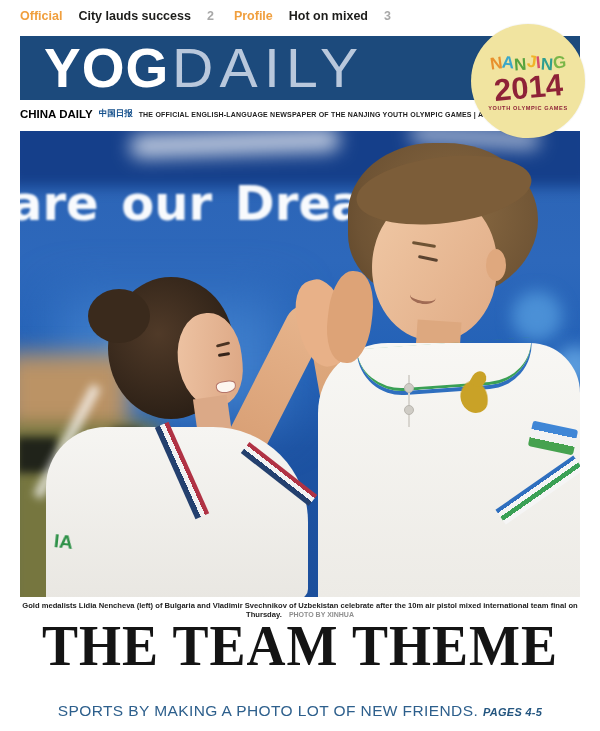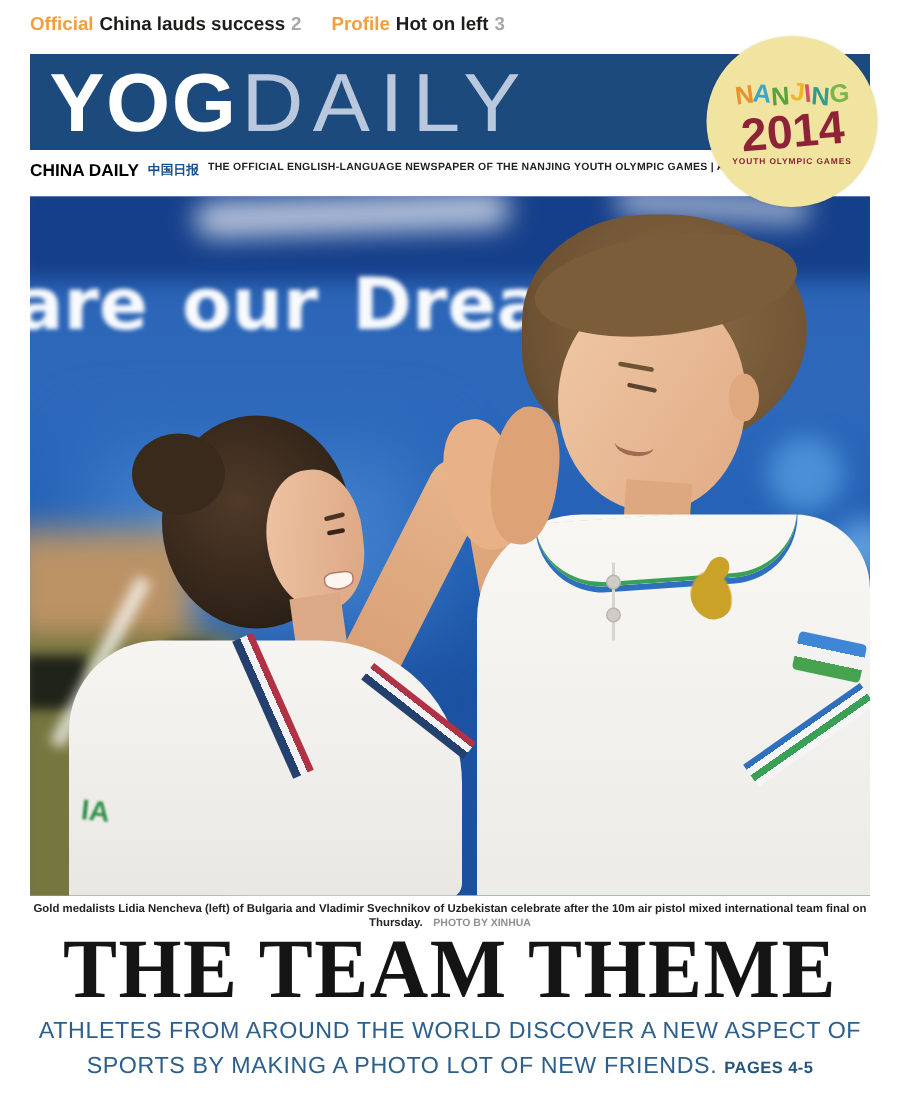--- a/index.html
+++ b/index.html
@@ -2,49 +2,49 @@
 <html><head>
 <meta charset="utf-8">
 <style>
   html,body{margin:0;padding:0;background:#ffffff;}
   .page{position:relative;width:600px;height:731px;background:#fff;overflow:hidden;
         font-family:"Liberation Sans",sans-serif;}
 
   
   .teaser-bar{position:absolute;top:9px;left:20px;right:20px;display:flex;gap:20px;
               font-size:12.5px;font-weight:bold;white-space:nowrap;}
-  .teaser{display:flex;gap:4px;align-items:baseline;}
+  .teaser{display:flex;gap:16px;align-items:baseline;}
   .teaser .cat{color:#f09f3e;}
   .teaser .ttl{color:#1d1d1b;}
   .teaser .pg{color:#a8a8a8;}
 
   
   .masthead{position:absolute;left:20px;top:36px;width:560px;height:64px;background:#1c4a7c;
-            display:flex;align-items:center;padding-left:13px;box-sizing:border-box;}
+            display:flex;align-items:center;padding-left:24px;box-sizing:border-box;}
   .yog{font-size:55px;font-weight:900;color:#ffffff;letter-spacing:1px;line-height:1;}
   .daily{font-size:55px;font-weight:100;color:#b9c8dc;letter-spacing:6px;line-height:1;margin-left:3px;transform:scaleX(1.04);transform-origin:left;}
 
   
   .logo{position:absolute;left:471px;top:24px;width:114px;height:114px;border-radius:50%;
         background:#f1e4a0;z-index:6;display:flex;flex-direction:column;align-items:center;
         justify-content:center;box-shadow:0 0 0 1px rgba(0,0,0,0.03);}
   .logo-city{font-weight:800;font-size:17px;line-height:1;margin-top:2px;letter-spacing:0;}
   .logo-city span{display:inline-block;}
   .logo-city span:nth-child(1){transform:rotate(-8deg) translateY(1px);}
   .logo-city span:nth-child(2){transform:rotate(5deg);}
   .logo-city span:nth-child(3){transform:rotate(-4deg) translateY(2px);}
   .logo-city span:nth-child(4){transform:rotate(7deg) translateY(-1px);}
   .logo-city span:nth-child(5){transform:rotate(-6deg);}
   .logo-city span:nth-child(6){transform:rotate(4deg) translateY(2px);}
   .logo-city span:nth-child(7){transform:rotate(-5deg);}
   .logo-year{font-size:31px;font-weight:800;color:#8e2237;line-height:1;transform:rotate(-5deg);margin-top:1px;}
   .logo-sub{font-size:5.6px;font-weight:700;color:#8e2237;letter-spacing:0.6px;margin-top:2px;}
 
   
-  .info{position:absolute;left:20px;top:108px;display:flex;align-items:flex-start;gap:6px;white-space:nowrap;}
+  .info{position:absolute;left:20px;top:108px;display:flex;align-items:center;gap:6px;white-space:nowrap;}
   .cd-brand{font-size:11.5px;font-weight:900;color:#000;}
   .cd-cn{font-size:8.5px;color:#15508c;font-weight:bold;}
   .tagline{font-size:7px;color:#222;font-weight:bold;letter-spacing:0.2px;}
 
   
   .photo{position:absolute;left:20px;top:131px;width:560px;height:466px;overflow:hidden;
          background:linear-gradient(180deg,#2c63b4 0%,#2d68bb 28%,#2361b6 50%,#1d53a3 68%,#1c4f9c 100%);}
   .photo *{position:absolute;}
   .band-top{top:-12px;left:-12px;right:-12px;height:68px;background:#153f8a;filter:blur(7px);}
   .swoosh1{top:0px;left:110px;width:210px;height:24px;background:rgba(255,255,255,.7);border-radius:20px;filter:blur(9px);transform:rotate(-2deg);}
@@ -111,36 +111,36 @@
            font-size:7.6px;font-weight:bold;color:#222;}
   .caption .credit{color:#8f8f8f;font-weight:bold;margin-left:5px;font-size:7px;}
 
   
   .headline{position:absolute;top:619px;left:0;right:0;text-align:center;
             font-family:"Liberation Serif","DejaVu Serif",serif;font-weight:700;font-size:54px;
             color:#141414;letter-spacing:1px;line-height:1;transform:scaleY(1.04);}
   
   .deck{position:absolute;top:676px;left:0;right:0;text-align:center;color:#2d5f8c;
         font-size:15.5px;letter-spacing:0.4px;line-height:1.5;}
-  .deck .pages{font-size:11px;font-weight:800;color:#23557f;letter-spacing:0.3px;}
+  .deck .pages{font-size:11px;font-weight:800;color:#23557f;letter-spacing:0.3px;font-style:italic;}
 </style>
 </head>
 <body>
 
 <div class="page">
 
   <div class="teaser-bar">
     <div class="teaser">
       <span class="cat">Official</span>
-      <span class="ttl">China lauds success</span>
+      <span class="ttl">City lauds success</span>
       <span class="pg">2</span>
     </div>
     <div class="teaser">
       <span class="cat">Profile</span>
-      <span class="ttl">Hot on left</span>
+      <span class="ttl">Hot on mixed</span>
       <span class="pg">3</span>
     </div>
   </div>
 
   <div class="masthead">
     <span class="yog">YOG</span>
     <span class="daily">DAILY</span>
   </div>
 
   <div class="logo">
@@ -210,18 +210,18 @@
   </div>
 
   <div class="caption">
     <span>Gold medalists Lidia Nencheva (left) of Bulgaria and Vladimir Svechnikov of Uzbekistan celebrate after the 10m air pistol mixed international team final on Thursday.</span>
     <span class="credit">PHOTO BY XINHUA</span>
   </div>
 
   <div class="headline">THE TEAM THEME</div>
 
   <div class="deck">
-    <span>ATHLETES FROM AROUND THE WORLD DISCOVER A NEW ASPECT OF</span><br>
+    <br>
     <span>SPORTS BY MAKING A PHOTO LOT OF NEW FRIENDS.</span>
     <span class="pages">PAGES 4-5</span>
   </div>
 
 </div>
 
 </body></html>

